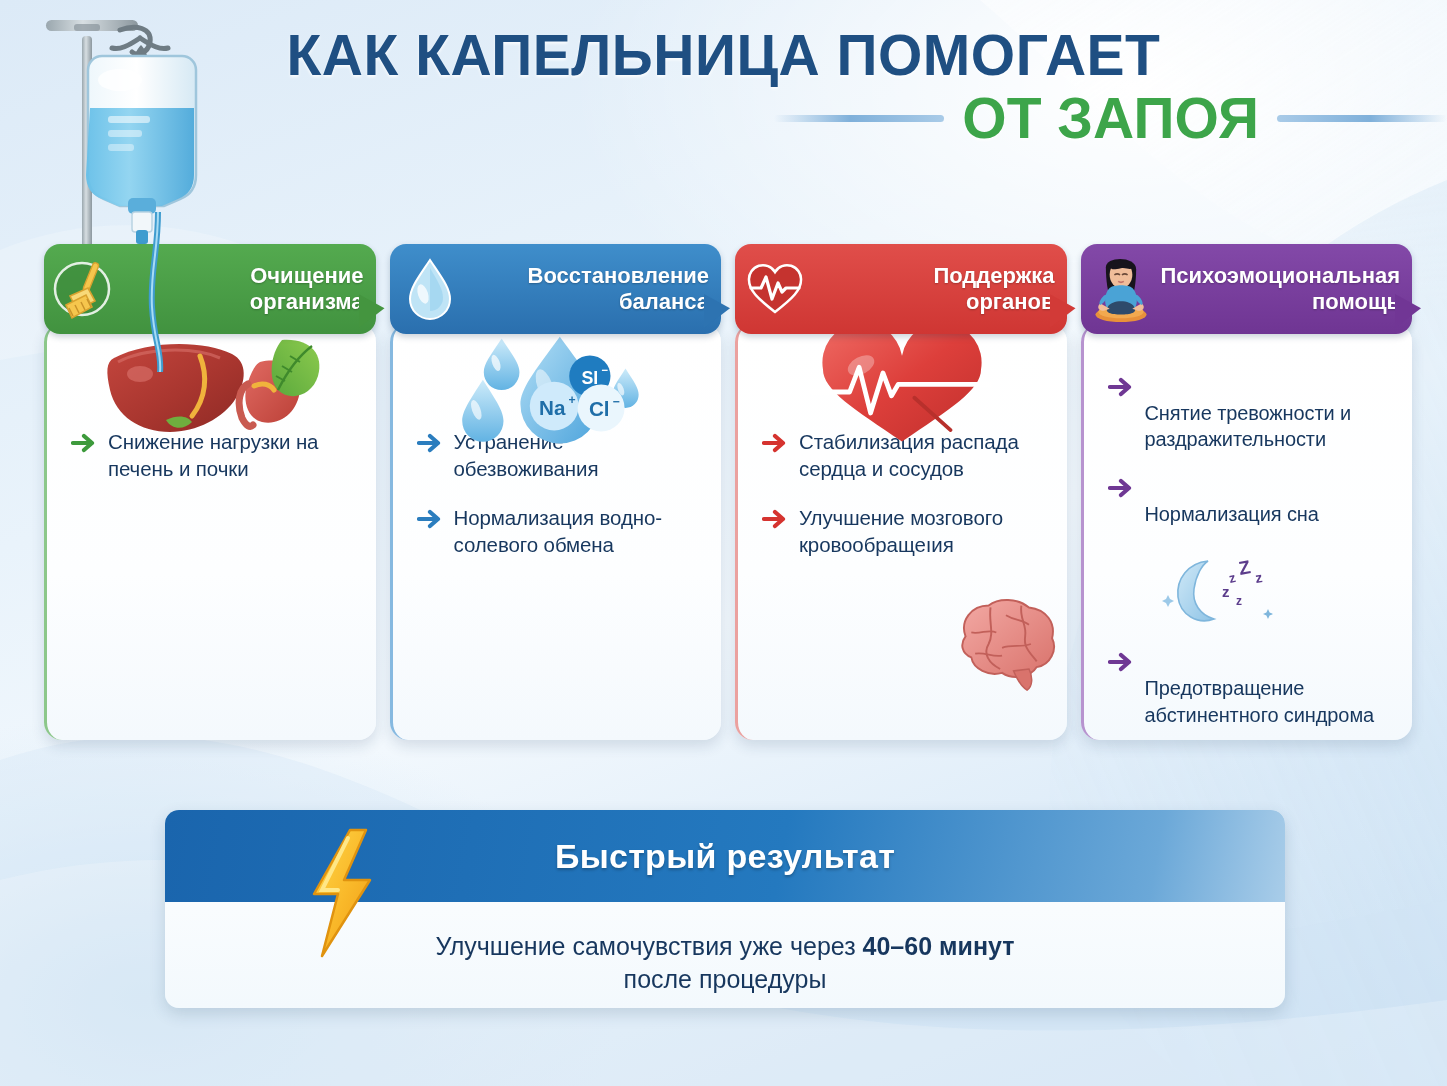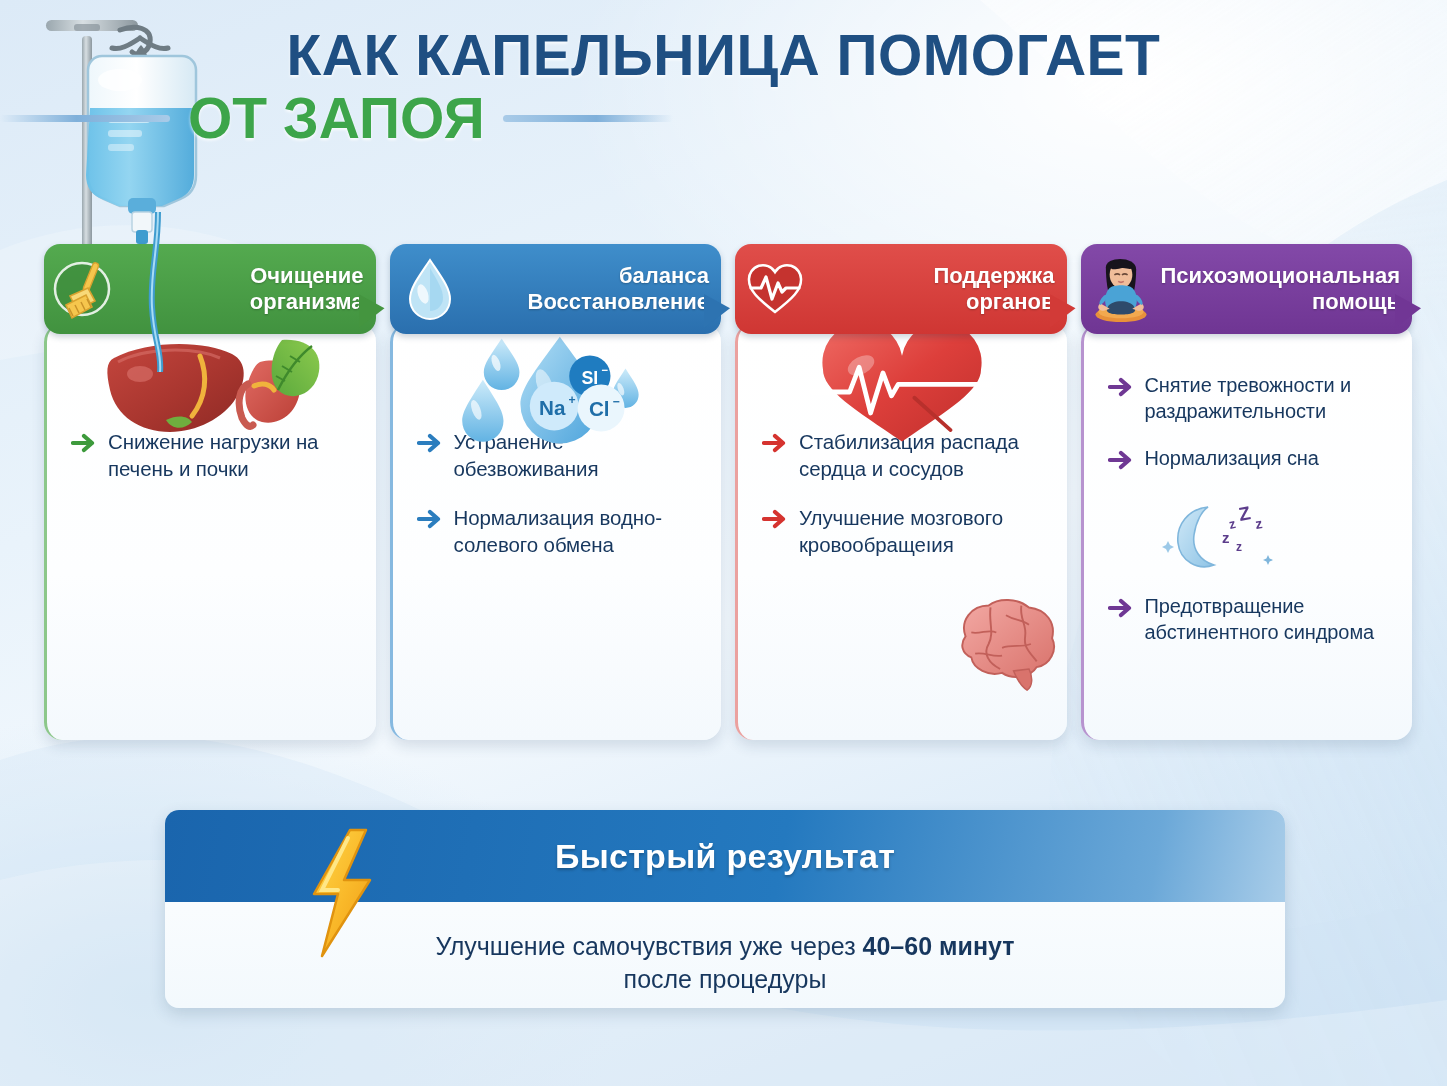--- a/index.html
+++ b/index.html
@@ -22,21 +22,21 @@
   .bg-sweep svg{width:100%;height:100%;display:block;}
 
   
   .title-wrap{position:absolute;left:0;right:0;top:26px;text-align:center;}
   .title-main{
     font-size:57px;font-weight:bold;letter-spacing:.5px;color:#1f4f82;
     line-height:1.02;white-space:nowrap;
     text-shadow:0 2px 3px rgba(255,255,255,.85);
   }
   .title-sub-row{
-    display:flex;align-items:center;justify-content:flex-start;gap:18px;margin-top:6px;
+    display:flex;align-items:center;justify-content:flex-end;gap:18px;margin-top:6px;
   }
   .rule{
     height:7px;width:170px;border-radius:4px;
     background:linear-gradient(90deg,rgba(120,170,215,0) 0%,#7fb0da 45%,#a9cbe8 100%);
   }
   .rule.right{background:linear-gradient(270deg,rgba(120,170,215,0) 0%,#7fb0da 45%,#a9cbe8 100%);}
   .title-accent{
     font-size:57px;font-weight:bold;color:#3da54a;line-height:1;white-space:nowrap;
     text-shadow:0 2px 3px rgba(255,255,255,.8);
   }
@@ -99,21 +99,21 @@
   .body-art svg{display:block;overflow:visible;}
 
   .bullets{margin-top:26px;display:flex;flex-direction:column;gap:22px;}
   .bullet{display:flex;align-items:flex-start;gap:11px;}
   .arrow{flex:0 0 auto;width:26px;height:26px;margin-top:2px;}
   .arrow svg{width:100%;height:100%;display:block;}
   .bullet-txt{
     font-size:20.5px;line-height:1.32;color:#17375e;font-weight:normal;
     letter-spacing:-.1px;
   }
-  .card.k4 .bullet-txt{font-size:20px;}
+  .card.k4 .bullet-txt{font-size:20px;margin-top:28px;}
   .card.k4 .bullets{gap:20px;}
 
   .sleep-art{
     margin:6px 0 0 48px;width:150px;height:74px;
   }
   .sleep-art svg{width:100%;height:100%;display:block;}
 
   .brain-art{position:absolute;right:4px;bottom:46px;width:118px;height:100px;}
   .brain-art svg{width:100%;height:100%;display:block;}
 
@@ -291,22 +291,22 @@
     <div class="card k2">
       <div class="card-head c2">
         <div class="head-icon">
           <svg viewBox="0 0 64 70">
             <path d="M32 6 C44 24 52 34 52 45 A20 20 0 0 1 12 45 C12 34 20 24 32 6Z" fill="#bfe4f6" stroke="#ffffff" stroke-width="2"></path>
             <path d="M32 14 C40 28 45 35 45 44 A13 13 0 0 1 32 57 Z" fill="#9bd3f0" opacity=".7"></path>
             <ellipse cx="25" cy="40" rx="5" ry="10" fill="#ffffff" opacity=".75" transform="rotate(-18 25 40)"></ellipse>
           </svg>
         </div>
         <div class="head-txt">
+          <div>Восстановление</div>
           <div>баланса</div>
-          <div>Восстановление</div>
         </div>
         <div class="tail"></div>
       </div>
       <div class="card-body c2">
         <div class="body-art">
           <svg viewBox="0 0 210 130" width="200" height="122">
             <defs>
               <linearGradient id="dpG" x1="0" y1="0" x2="1" y2="1">
                 <stop offset="0" stop-color="#b2def5"></stop>
                   <stop offset="1" stop-color="#4da4dc"></stop>

